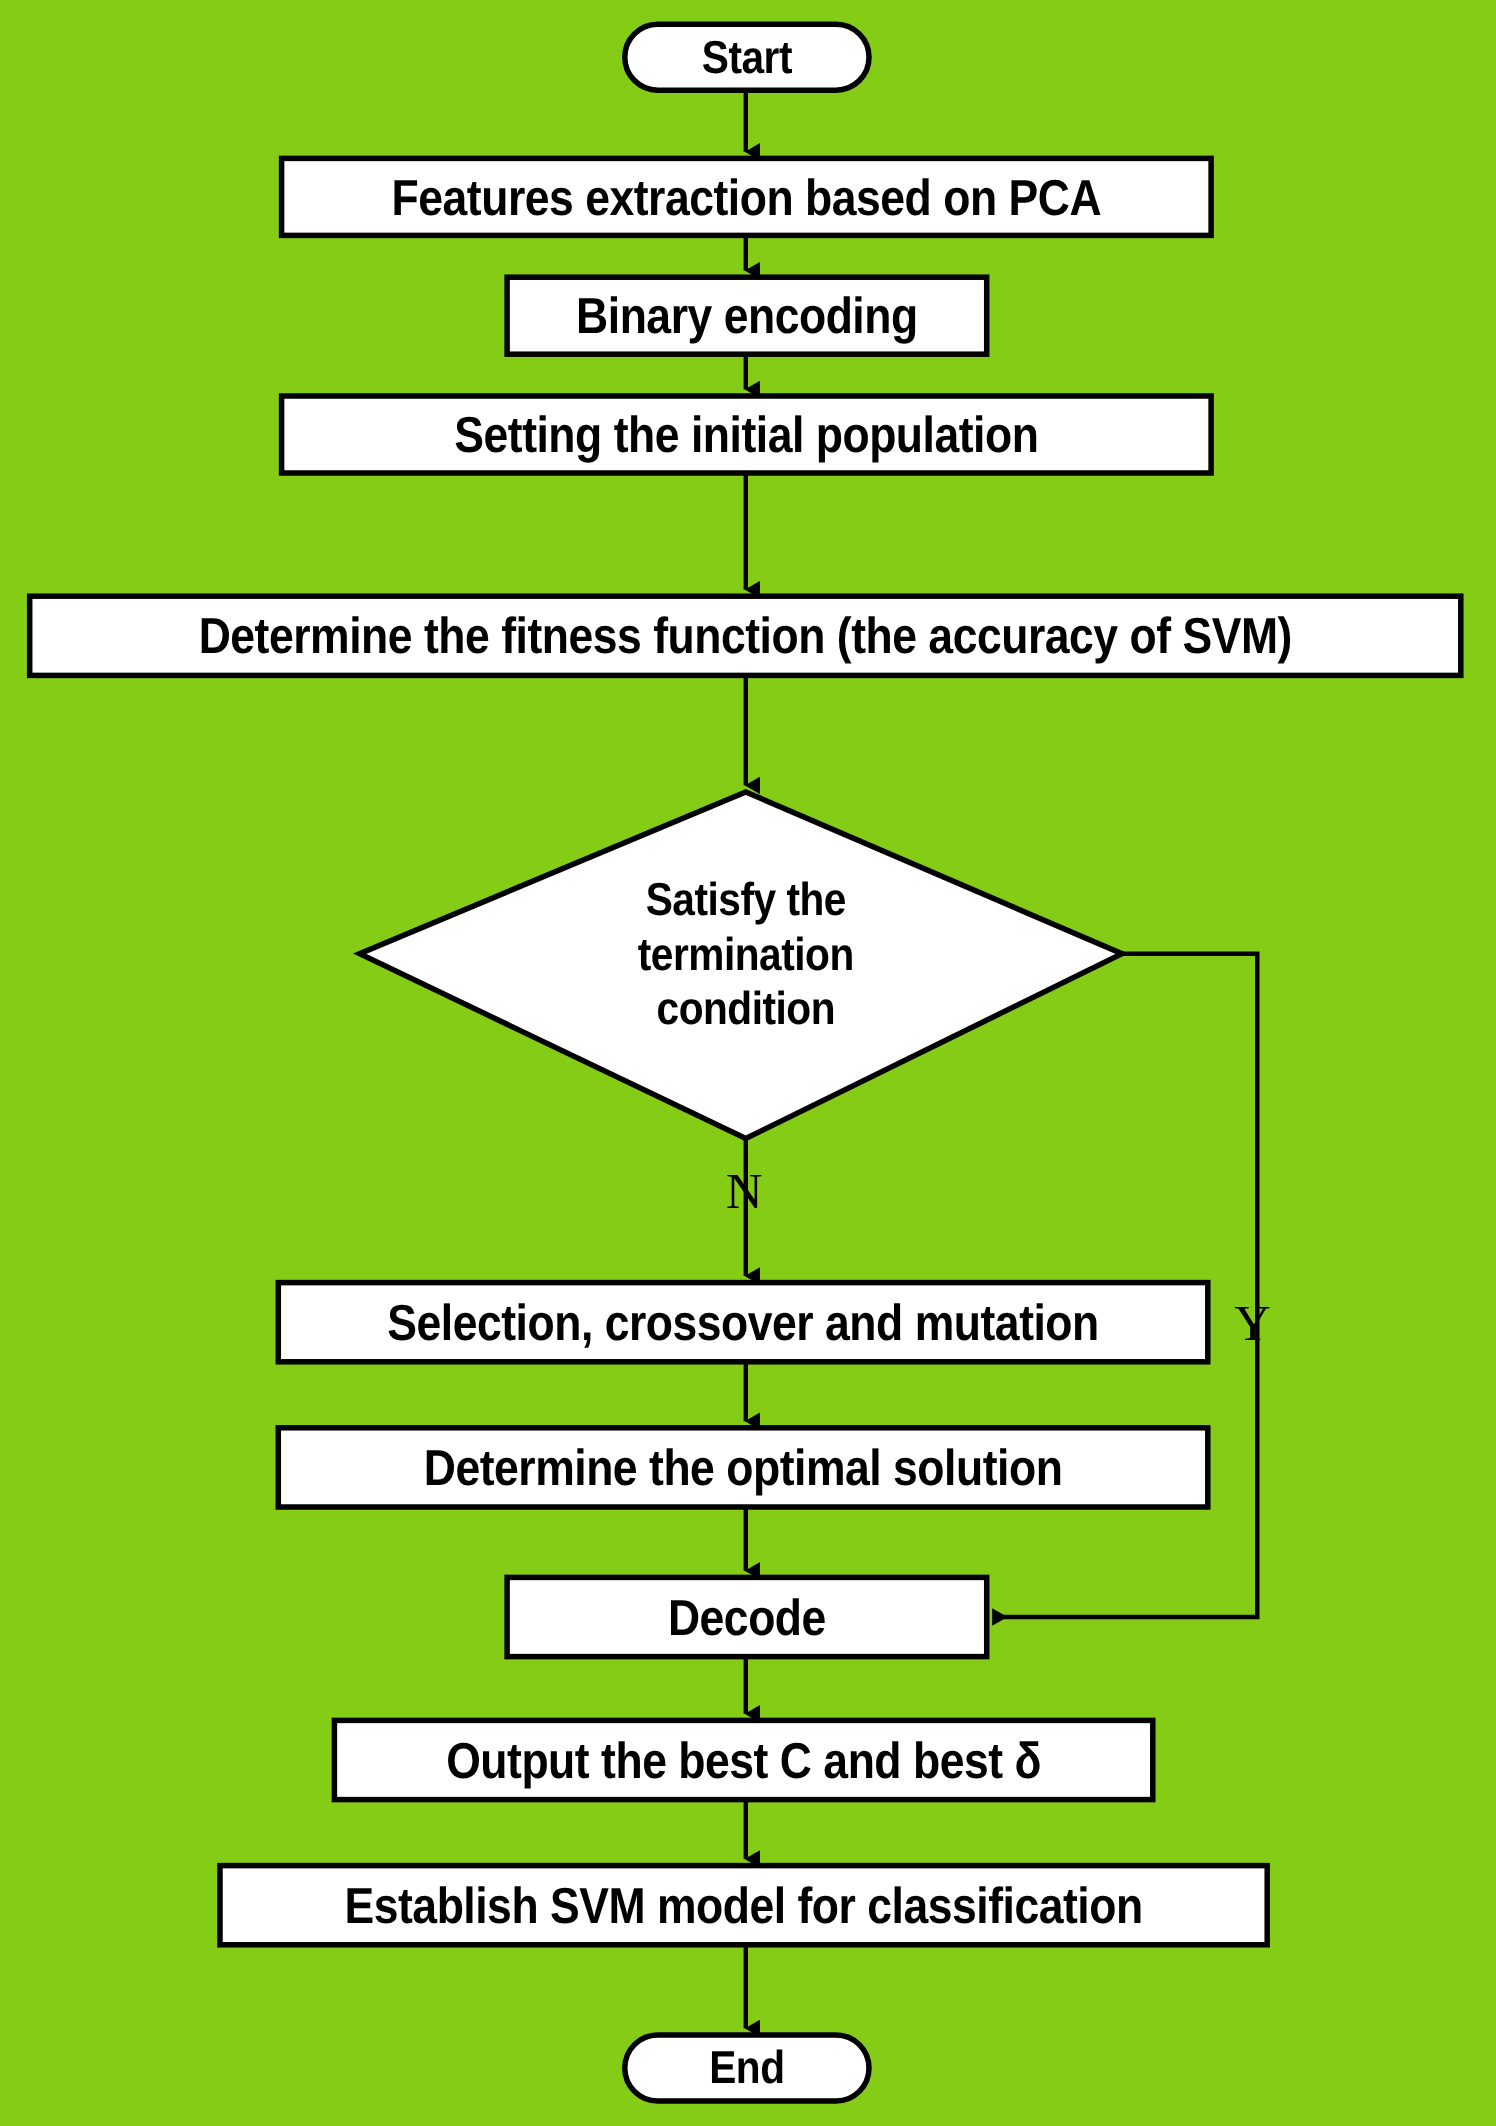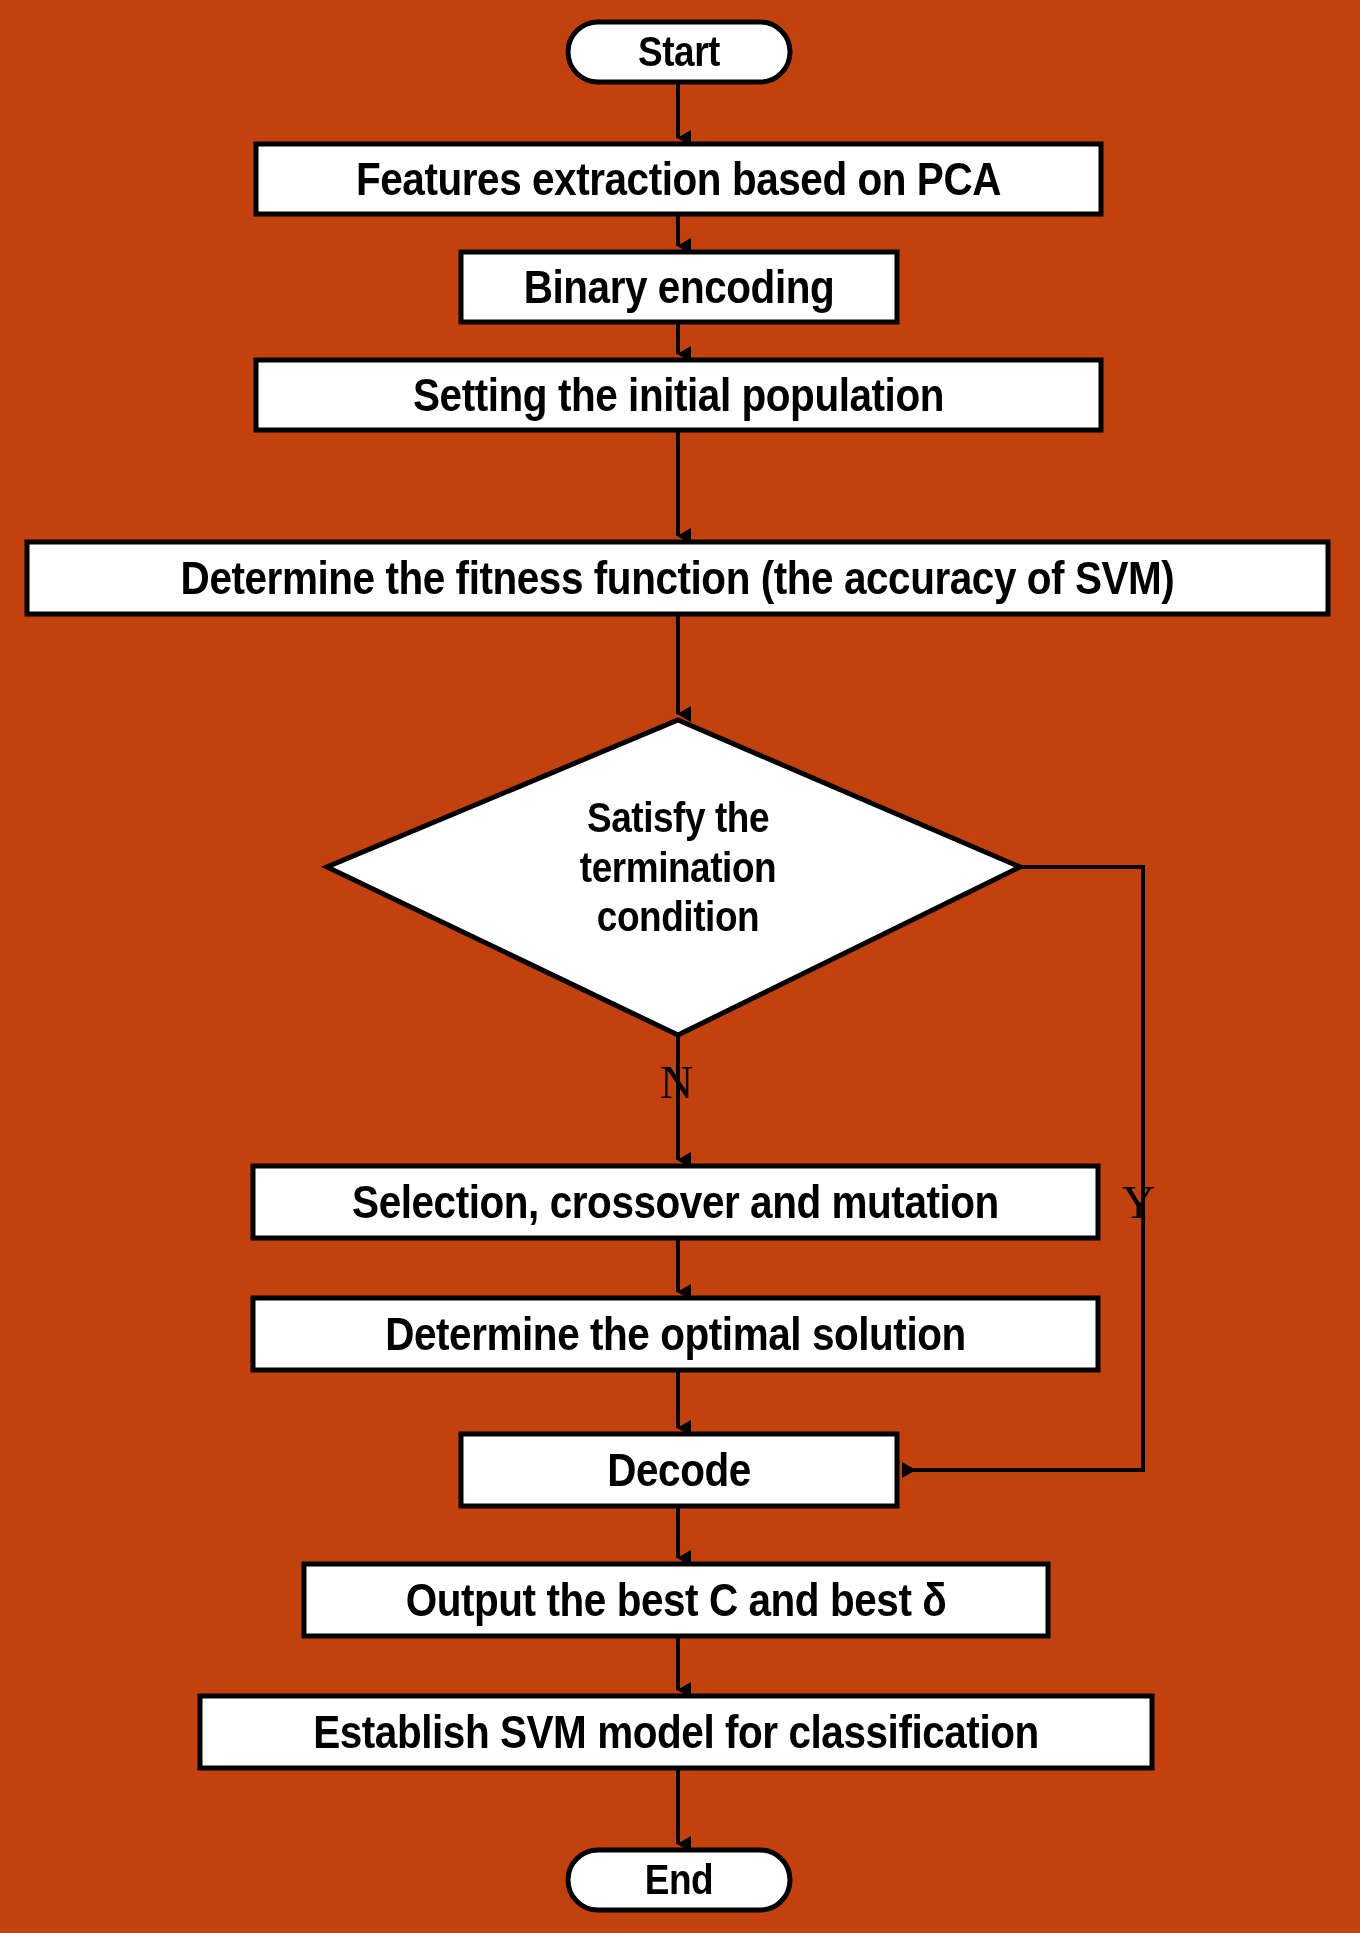--- a/index.html
+++ b/index.html
@@ -2,21 +2,21 @@
 <html><head>
 <meta charset="utf-8">
 <title>Flowchart</title>
 <style>
   html,body{margin:0;padding:0;background:#ffffff;}
   body{
     width:1360px;height:1933px;
     font-family:"Liberation Sans", sans-serif;
     -webkit-font-smoothing:none;
   }
-  #canvas{position:relative;width:1360px;height:1933px;overflow:hidden;background:#c2410c;}
+  #canvas{position:relative;width:1360px;height:1933px;overflow:hidden;background:#84cc16;}
   svg.layer{position:absolute;left:0;top:0;width:1360px;height:1933px;}
 
   .node-label{
     position:absolute;
     display:flex;align-items:center;justify-content:center;
     text-align:center;
     font-family:"Liberation Sans", sans-serif;
     font-weight:bold;
     color:#000;
     letter-spacing:-0.5px;

